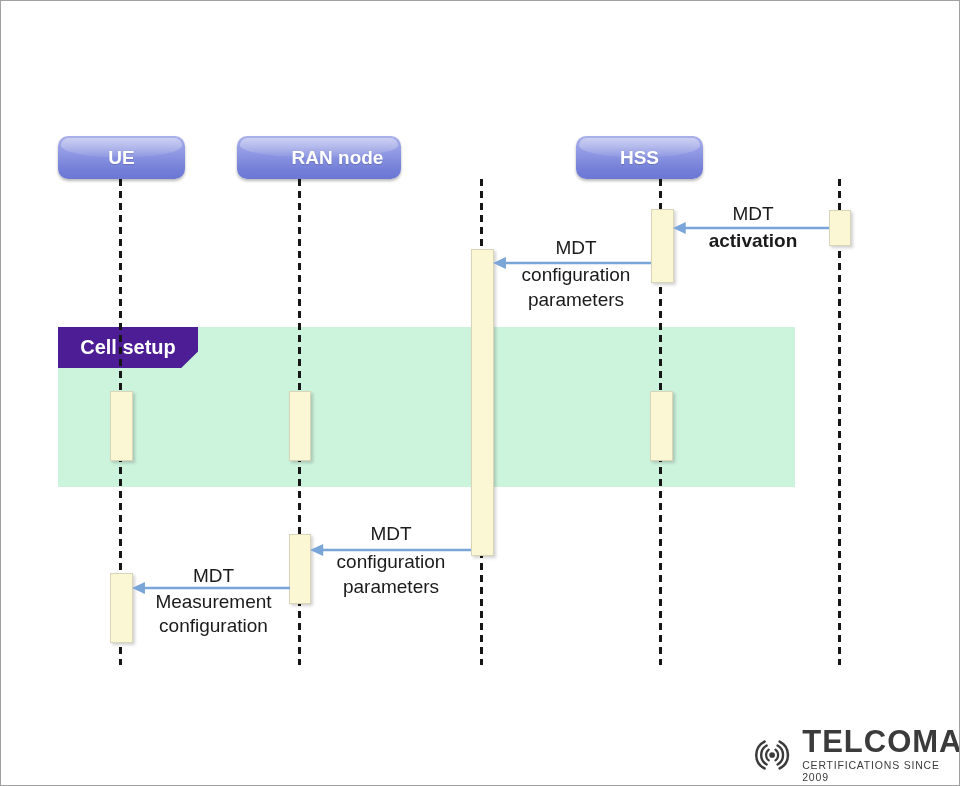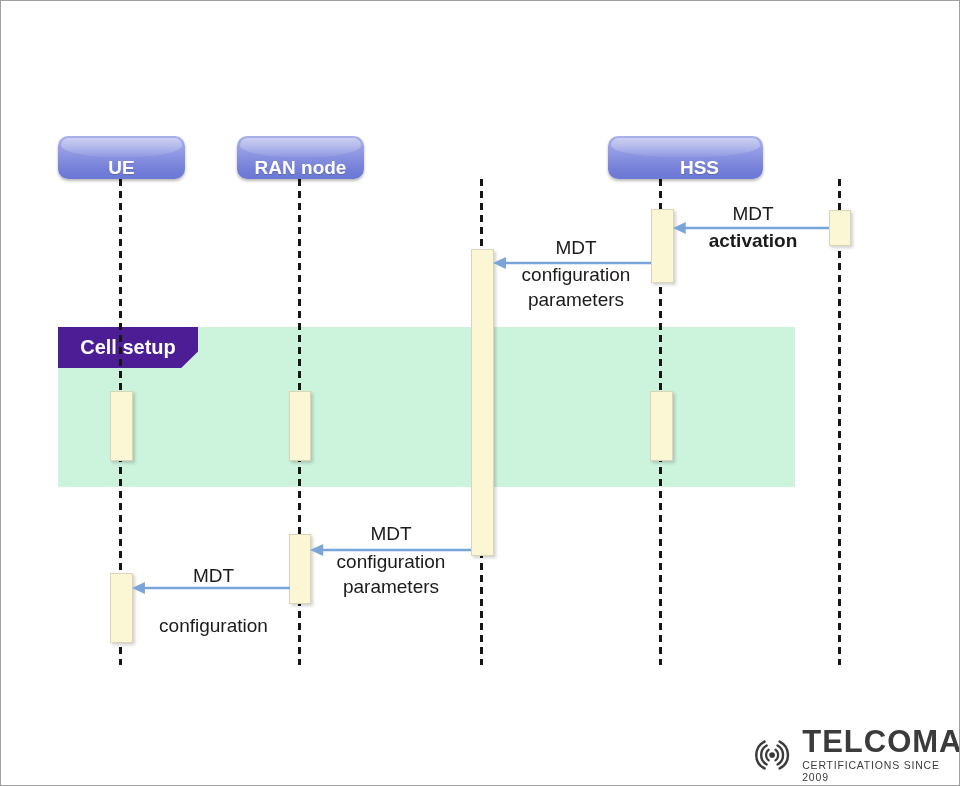--- a/index.html
+++ b/index.html
@@ -4,28 +4,28 @@
 <style>
   html,body{margin:0;padding:0;background:#e8e8e8;font-family:"Liberation Sans","DejaVu Sans",sans-serif;}
   .scene{position:relative;width:958px;height:784px;background:#ffffff;border:1px solid #a0a0a0;overflow:hidden;}
 
   .title{position:absolute;left:43px;top:34px;margin:0;font-size:40px;font-weight:700;letter-spacing:.5px;color:#1c1c1c;}
 
   
   .actor{position:absolute;top:135px;width:127px;height:43px;border-radius:10px;
     background:linear-gradient(180deg,#aab1ea 0%,#8b94e1 45%,#727ed7 80%,#6b77d4 100%);
     box-shadow:0 2px 3px rgba(0,0,0,.28);
-    display:flex;align-items:flex-end;justify-content:center;
+    display:flex;align-items:center;justify-content:center;
     color:#ffffff;font-size:19px;font-weight:700;text-shadow:0 1px 1px rgba(0,0,0,.15);}
   .actor::before{content:"";position:absolute;left:3px;right:3px;top:2px;height:19px;
     border-radius:8px 8px 48% 48%/8px 8px 12px 12px;
     background:linear-gradient(180deg,rgba(255,255,255,.42),rgba(255,255,255,.06));}
   .actor span{position:relative;z-index:1;}
-  .actor-ue{left:57px;}  .actor-ran{left:236px;} .actor-cn{left:418px;}
-  .actor-hss{left:607px;padding-left:28px;} .actor-oam{left:776px;}
+  .actor-ue{left:57px;}  .actor-ran{left:236px;padding-left:37px;} .actor-cn{left:418px;}
+  .actor-hss{left:575px;} .actor-oam{left:776px;}
 
   
   .lifeline{position:absolute;top:178px;width:3px;height:486px;
     background:repeating-linear-gradient(180deg,#161616 0px,#161616 7px,transparent 7px,transparent 12px);z-index:3;}
   .ll-ue{left:118px;} .ll-ran{left:297px;} .ll-cn{left:479px;} .ll-hss{left:658px;} .ll-oam{left:837px;}
 
   
   .fragment-band{position:absolute;left:57px;top:326px;width:737px;height:160px;background:#ccf3dc;z-index:1;}
   .fragment-label{position:absolute;left:57px;top:326px;width:140px;height:41px;background:#4c1d95;z-index:2;
     clip-path:polygon(0 0,100% 0,100% 60%,88% 100%,0 100%);
@@ -122,20 +122,21 @@
 
   <div class="msg-line m2 m2-l1">MDT</div>
   <div class="msg-line m2 m2-l2">configuration</div>
   <div class="msg-line m2 m2-l3">parameters</div>
 
   <div class="msg-line m3 m3-l1">MDT</div>
   <div class="msg-line m3 m3-l2">configuration</div>
   <div class="msg-line m3 m3-l3">parameters</div>
 
   <div class="msg-line m4 m4-l1">MDT</div>
+  <div class="msg-line m4 m4-l2">Measurement</div>
   <div class="msg-line m4 m4-l3">configuration</div>
 
   <div class="logo">
     <svg width="52" height="44" viewBox="0 0 60 44">
       <g stroke="#3b3b3b" fill="none" stroke-linecap="round">
         <path d="M26 15.6 A8 8 0 0 0 26 28.4" stroke-width="2.6"></path>
         <path d="M23.5 10.7 A13 13 0 0 0 23.5 33.3" stroke-width="2.8"></path>
         <path d="M21 5.9 A18 18 0 0 0 21 38.1" stroke-width="3"></path>
         <path d="M34 15.6 A8 8 0 0 1 34 28.4" stroke-width="2.6"></path>
         <path d="M36.5 10.7 A13 13 0 0 1 36.5 33.3" stroke-width="2.8"></path>

